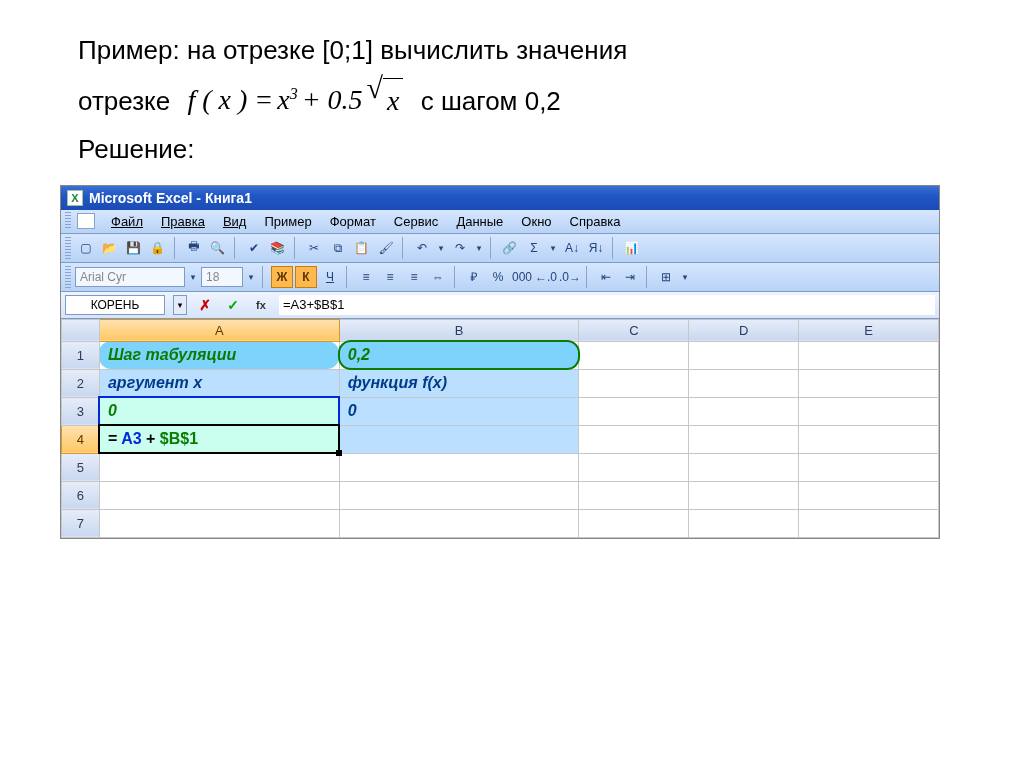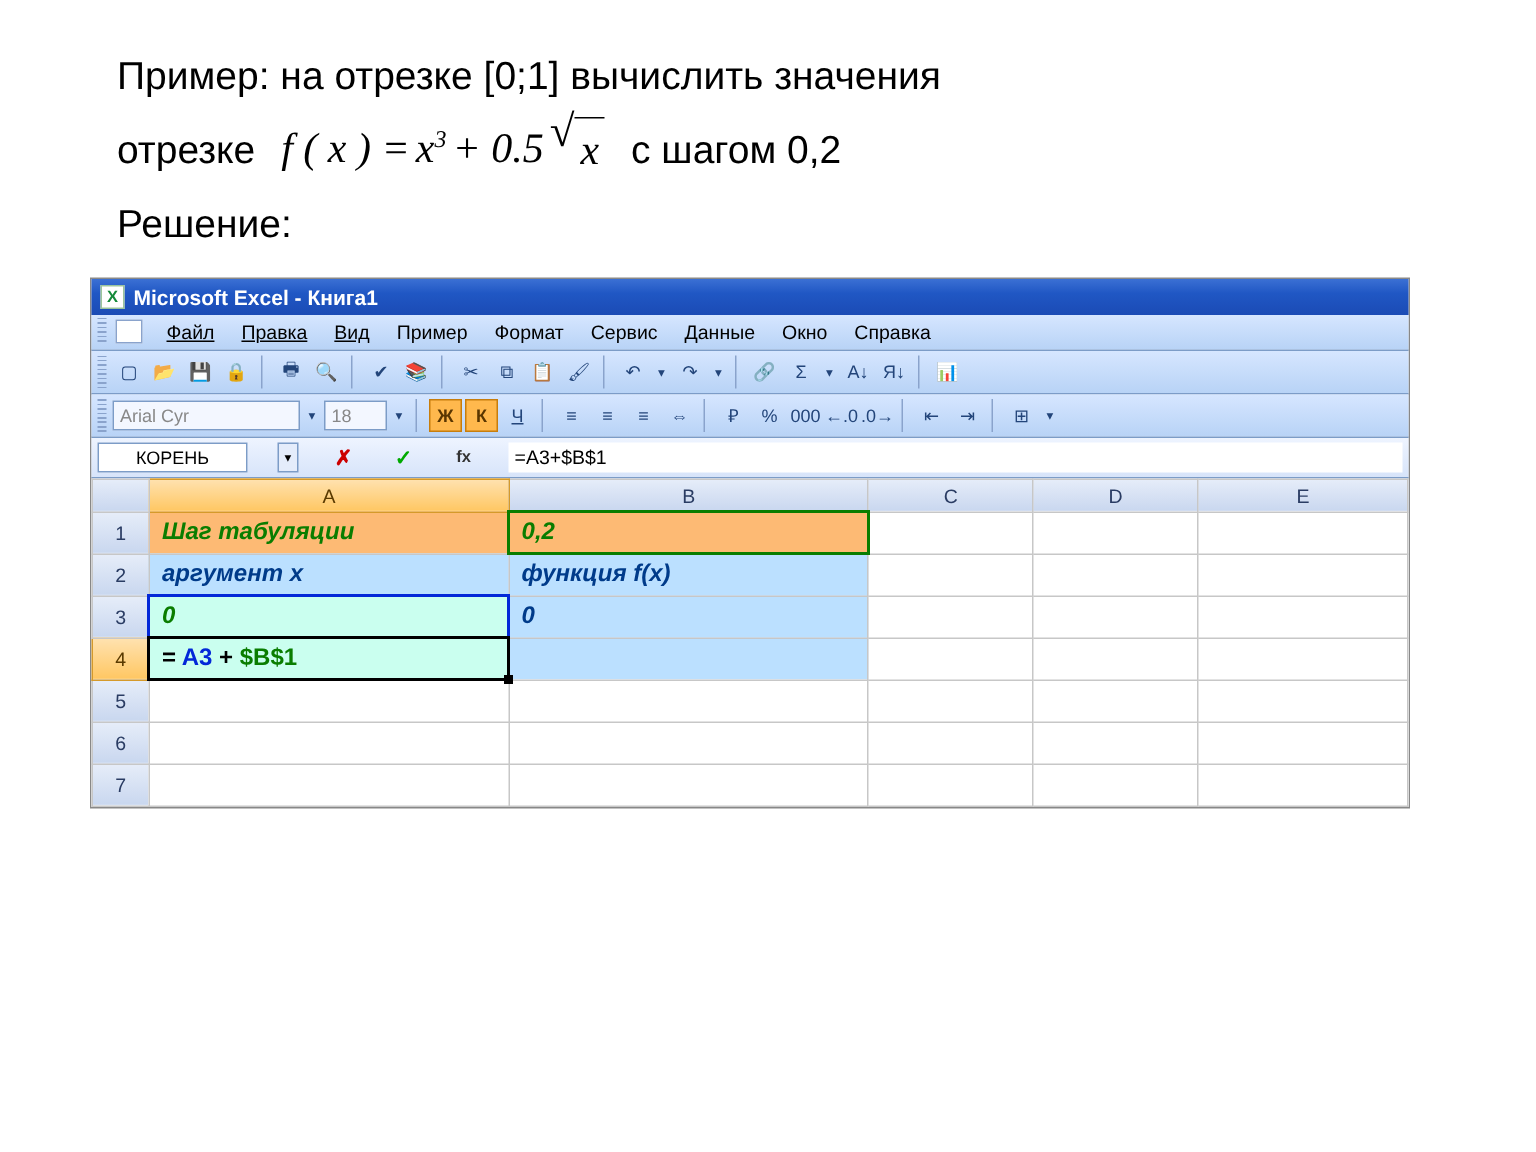--- a/index.html
+++ b/index.html
@@ -55,26 +55,26 @@
     display: inline-flex; align-items: center; justify-content: center;
     font-size: 12px; color: #23457a; cursor: default;
   }
   .tbtn.active { background: #ffb84d; border: 1px solid #c77d0c; color: #5a3600; font-weight: bold; }
   .tsep { width: 4px; height: 22px; border-left: 1px solid #8aa3cc; margin: 0 3px; }
   .font-box, .size-box {
     height: 20px; background: #f3f7ff; border: 1px solid #7c9cc7;
     font-size: 12px; padding: 0 4px; display: inline-flex; align-items: center;
     color: #888;
   }
-  .font-box { width: 125px; } .size-box { width: 42px; }
+  .font-box { width: 110px; } .size-box { width: 42px; }
   .dd { width: 12px; font-size: 9px; color: #23457a; display:inline-flex; align-items:center; justify-content:center; }
 
   .formulabar {
     background: linear-gradient(#eef4ff, #d7e4fa);
-    padding: 3px 4px; display: flex; align-items: center; gap: 20px;
+    padding: 3px 4px; display: flex; align-items: center; gap: 8px;
     border-bottom: 1px solid #7c9cc7; font-size: 13px;
   }
   .name-box {
     width: 100px; height: 20px; background: #fff; border: 1px solid #7c9cc7;
     font-size: 12px; text-align: center; padding: 2px 2px;
   }
   .fb-dd { width:14px; height:20px; border:1px solid #7c9cc7; background:#e4ecfb;
     display:inline-flex; align-items:center; justify-content:center; font-size:9px; }
   .fb-btn { width: 20px; height: 20px; display:inline-flex; align-items:center;
     justify-content:center; font-size: 14px; font-weight: bold; cursor:default; }
@@ -98,21 +98,21 @@
     border: 1px solid #9cb1d4;
   }
   th.colhead.selA { background: linear-gradient(#ffe2b0, #ffc763); color:#5a3a00; border-color:#d59a2b; }
   th.rowhead {
     width: 38px; font-weight: normal; font-size: 13px; text-align: center;
     background: linear-gradient(#e6edf9, #c9d7ef); color: #2a3c63;
     border: 1px solid #9cb1d4;
   }
   th.rowhead.sel4 { background: linear-gradient(#ffe2b0, #ffc763); color:#5a3a00; border-color:#d59a2b; }
   td.cell { height: 28px; padding: 0 8px; background: #fff; font-family: Arial, sans-serif; font-weight: bold; font-style: italic; }
-  td.step { background: #fdba74; color: #0a7d00; }
+  td.step { background: #7dd3fc; color: #0a7d00; border-radius: 12px; }
   td.argfun { background: #bbe0ff; color: #003b8a; }
   td.valrange { background: #caffef; color: #0a7d00; }
   td.editing {
     background: #caffef; outline: 2px solid #000; outline-offset: -1px;
     font-weight: bold; font-style: normal; font-family: Arial; margin-top: 44px;
   }
   td.editing .ref-a3 { color: #0328d8; }
   td.editing .ref-b1 { color: #0a7d00; }
   .fillhandle {
     position: relative;

